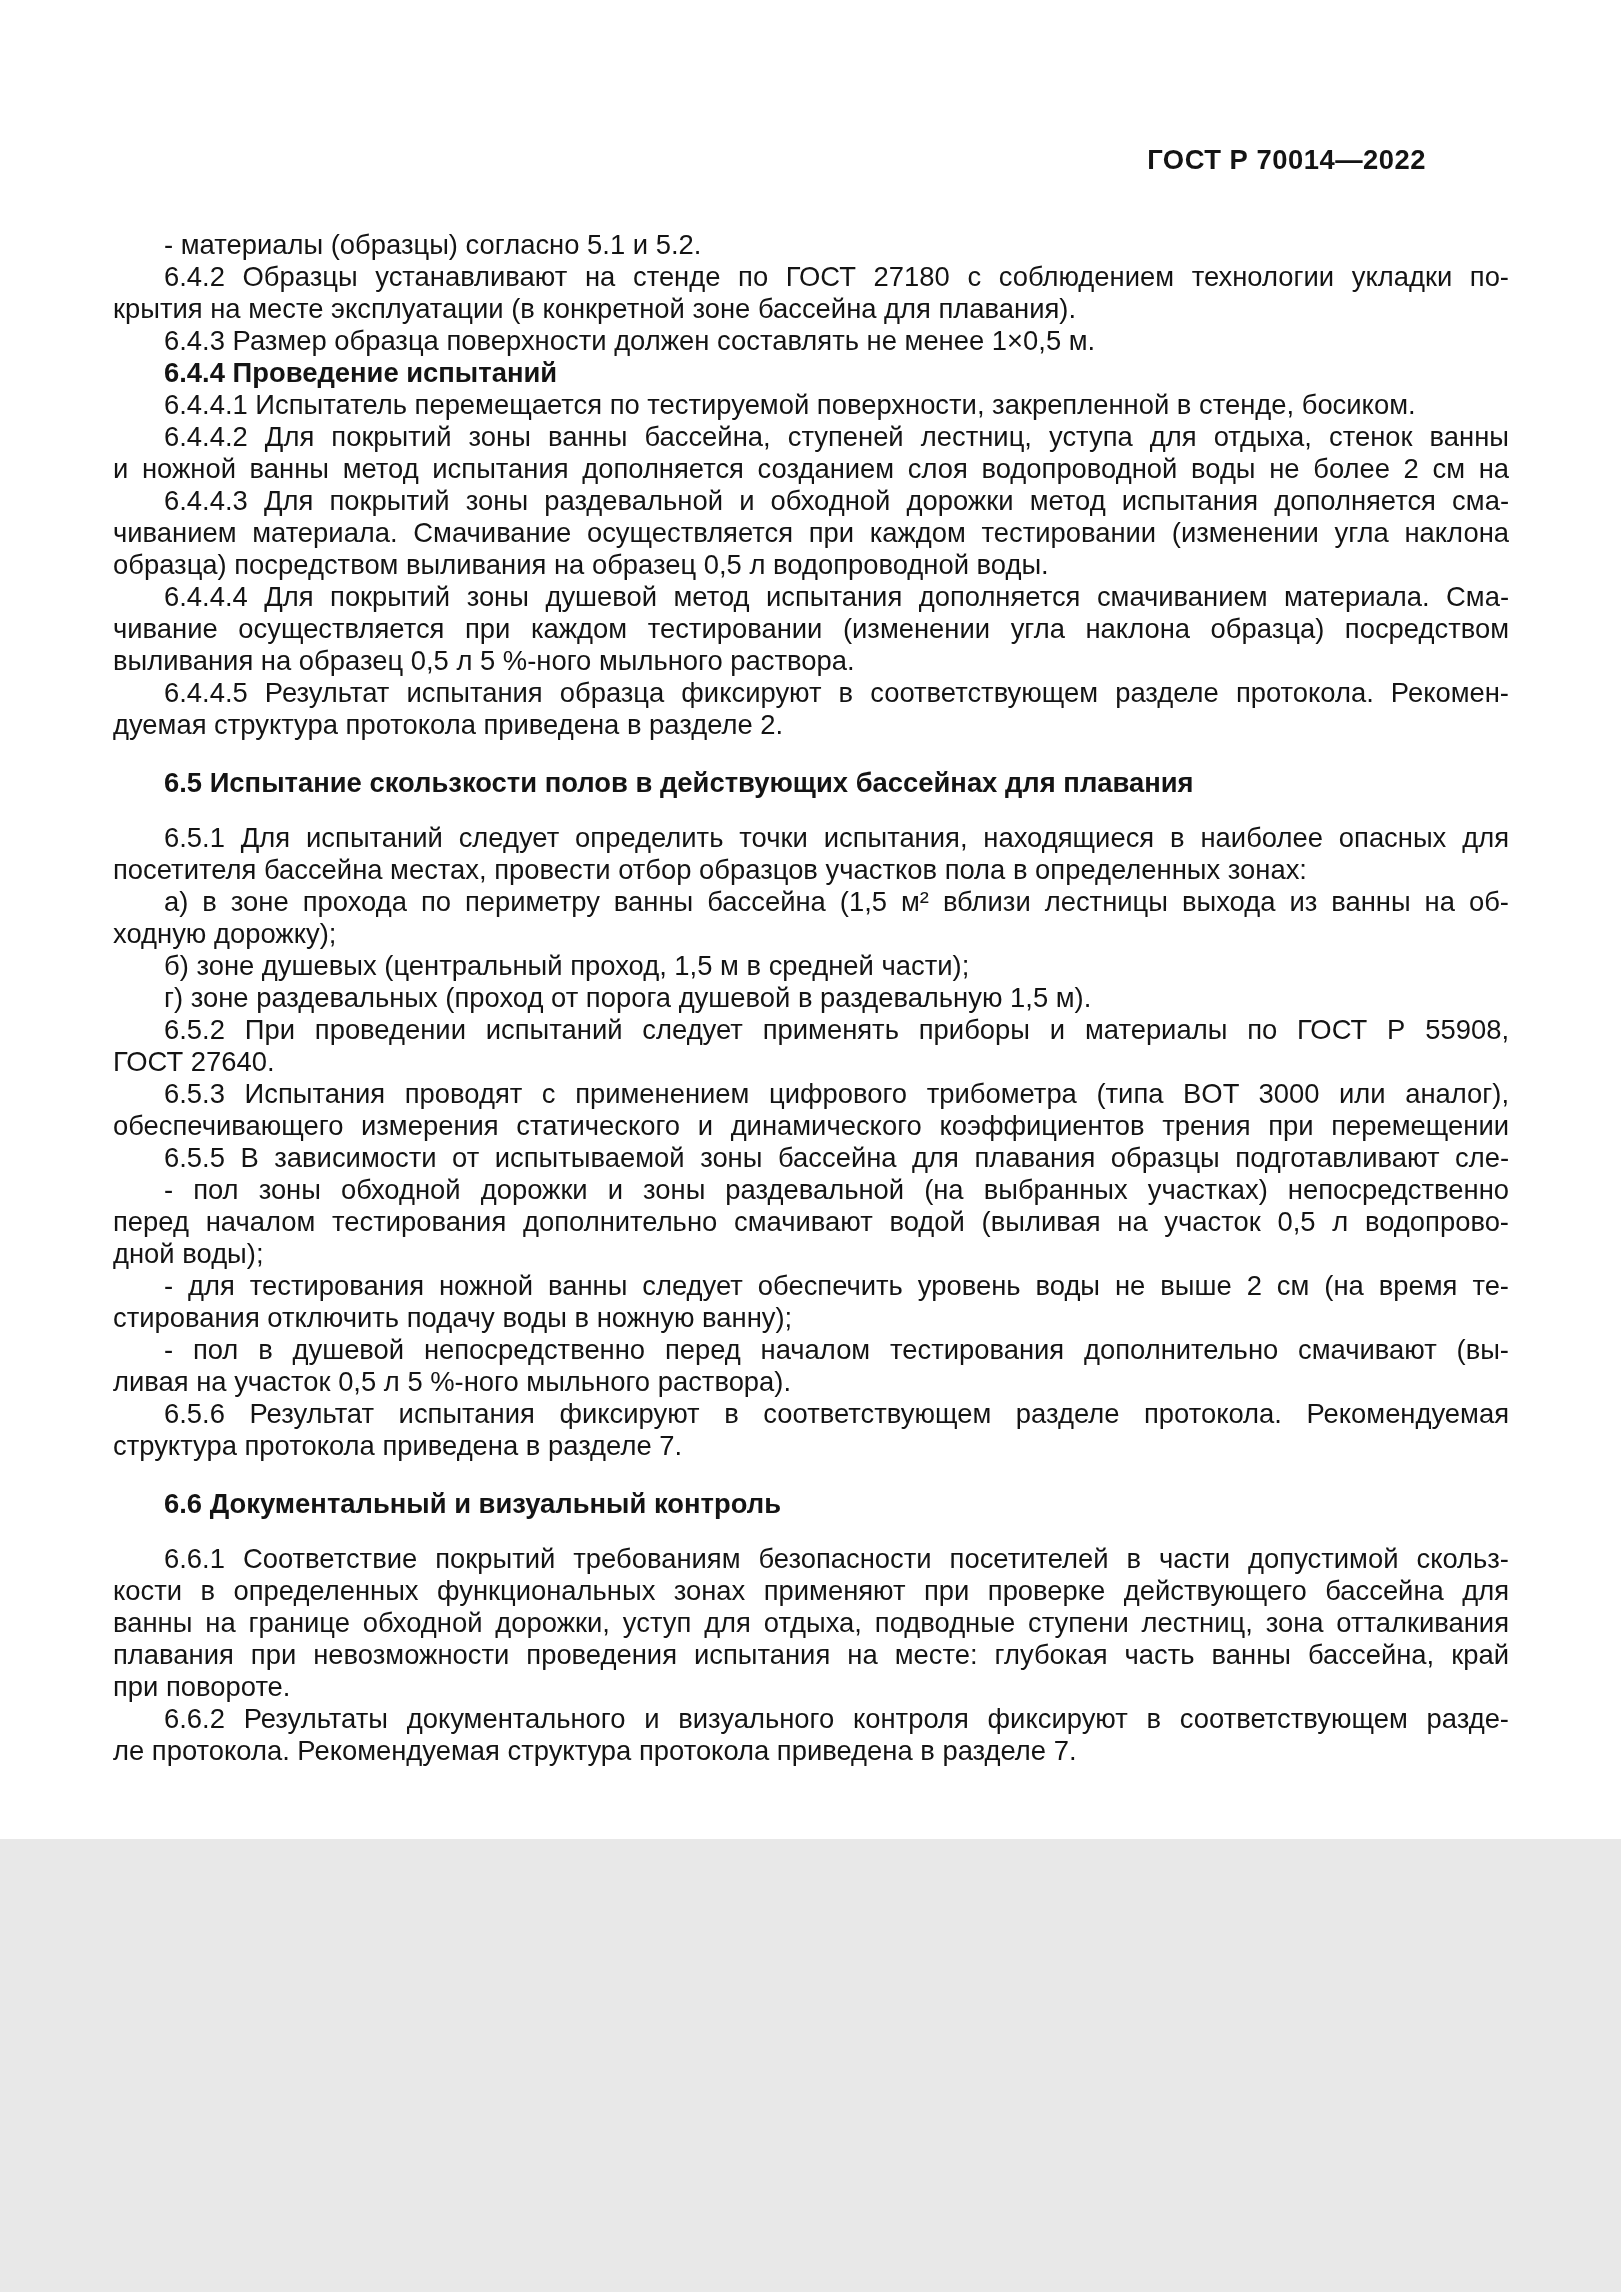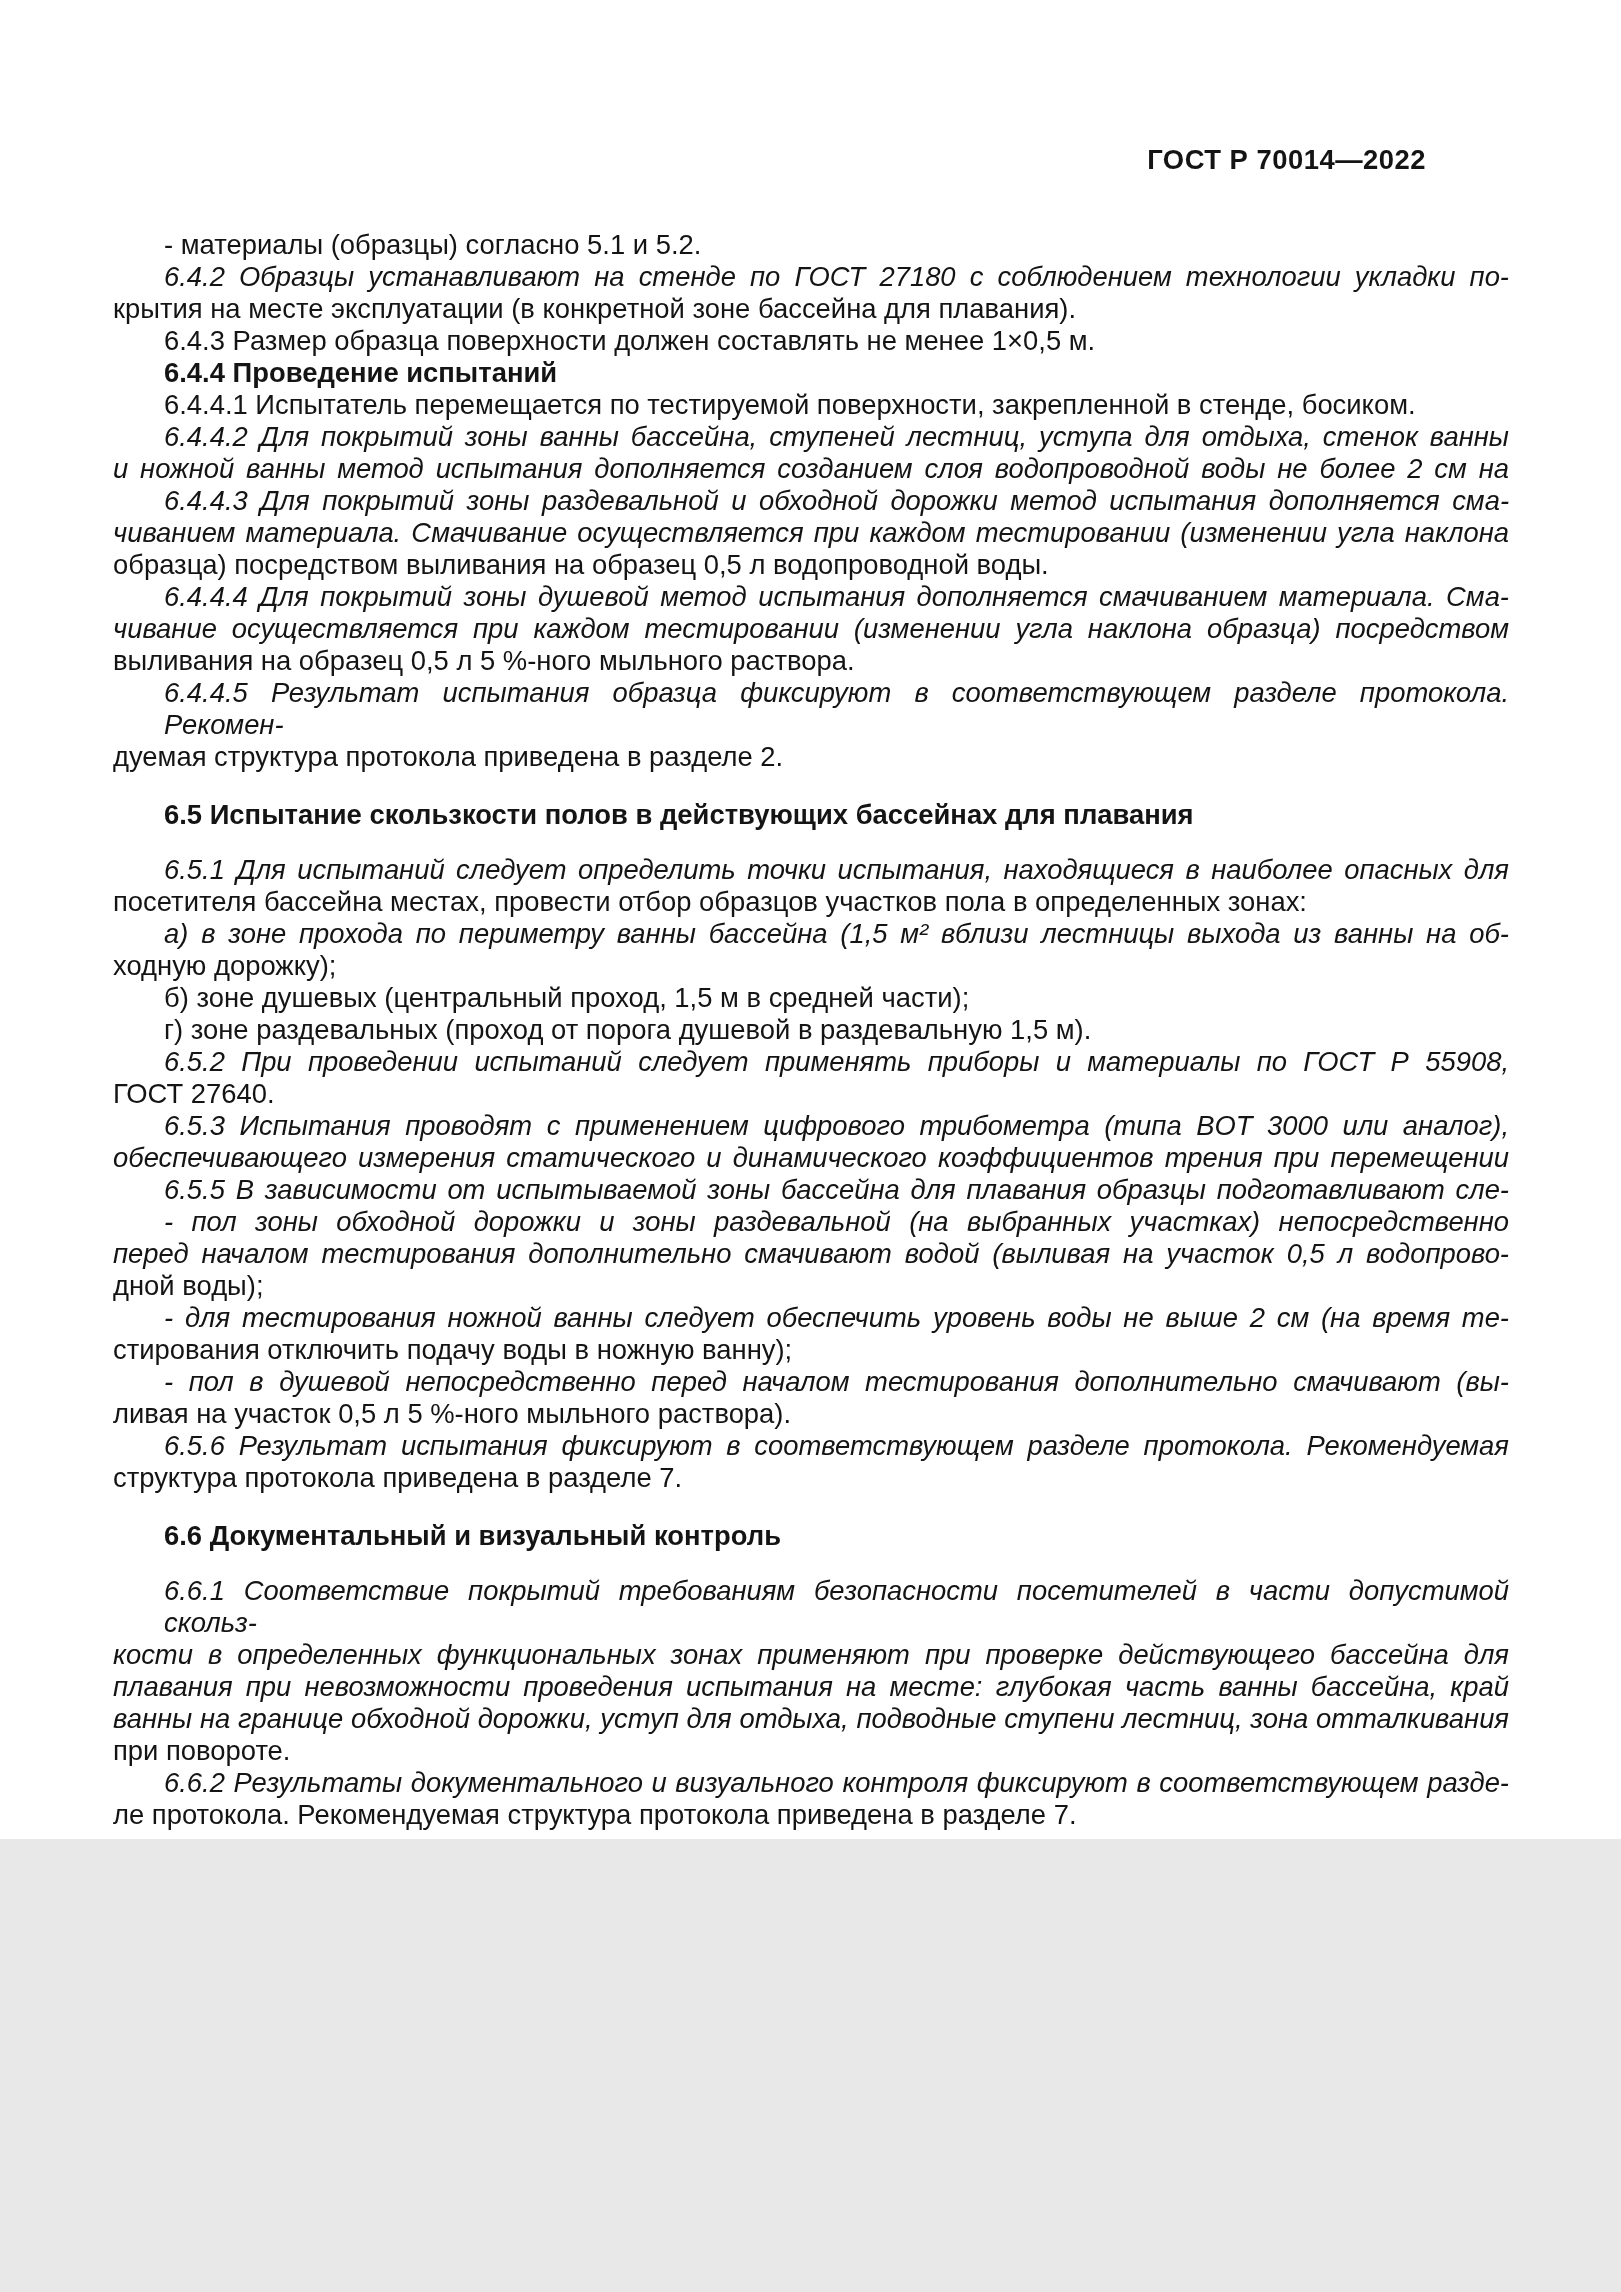--- a/index.html
+++ b/index.html
@@ -28,21 +28,20 @@
     letter-spacing: 0.5px;
   }
   .doc-body {
     margin-top: 53px;
   }
   .para { margin: 0; }
   .line { text-align: left; }
   .line.j {
     text-align: justify;
     text-align-last: justify;
-    font-style: italic;
   }
   .line.first { padding-left: 51px; }
   .paragraph-bold .line { font-weight: bold; }
   .heading { margin: 25.5px 0 23.5px 0; }
   .heading .line { font-weight: bold; }
   .page-number {
     position: absolute;
     top: 2062px;
     left: 1382px;
     width: 59px;
@@ -135,22 +134,22 @@
       <div class="para paragraph">
         <div class="line first j">6.5.6 Результат испытания фиксируют в соответствующем разделе протокола. Рекомендуемая</div>
         <div class="line">структура протокола приведена в разделе 7.</div>
       </div>
       <div class="para heading">
         <div class="line first">6.6 Документальный и визуальный контроль</div>
       </div>
       <div class="para paragraph">
         <div class="line first j">6.6.1 Соответствие покрытий требованиям безопасности посетителей в части допустимой скольз-</div>
         <div class="line j">кости в определенных функциональных зонах применяют при проверке действующего бассейна для</div>
+        <div class="line j">ванны на границе обходной дорожки, уступ для отдыха, подводные ступени лестниц, зона отталкивания</div>
         <div class="line j">плавания при невозможности проведения испытания на месте: глубокая часть ванны бассейна, край</div>
-        <div class="line j">ванны на границе обходной дорожки, уступ для отдыха, подводные ступени лестниц, зона отталкивания</div>
         <div class="line">при повороте.</div>
       </div>
       <div class="para paragraph">
         <div class="line first j">6.6.2 Результаты документального и визуального контроля фиксируют в соответствующем разде-</div>
         <div class="line">ле протокола. Рекомендуемая структура протокола приведена в разделе 7.</div>
       </div>
     </div>
 
   <div class="page-number">5</div>
 </div>

